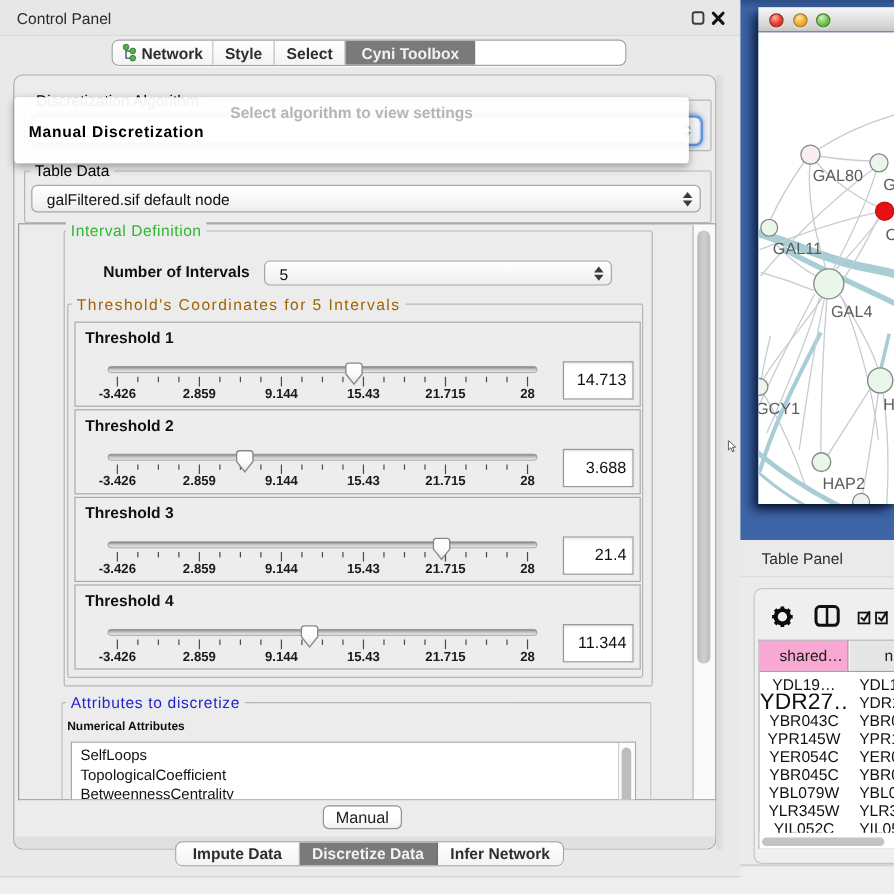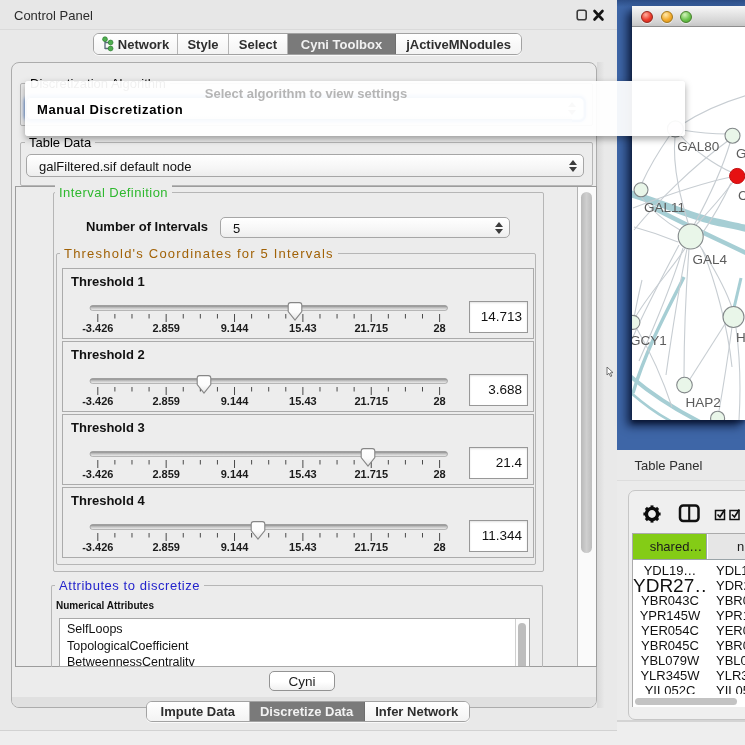--- a/index.html
+++ b/index.html
@@ -52,21 +52,21 @@
 
 
 #scrollpane { position:absolute; left:15px; top:186px; width:582px; height:481px;
     border:1px solid #9c9c9c; background:#ececec; overflow:hidden; }
 #vsb { position:absolute; right:0; top:0; width:19px; height:479px; background:#fafafa;
     border-left:1px solid #b3b3b3; }
 #vsb .thumb { position:absolute; left:2.5px; top:5px; width:11px; height:361px; border-radius:6px;
     background:linear-gradient(to right,#b9b9b9,#cfcfcf 50%,#bdbdbd); }
 
 
-#popup { position:absolute; left:25px; top:81px; width:660px; height:55px; background:rgba(255,255,255,0.94);
+#popup { position:absolute; left:12px; top:81px; width:562px; height:55px; background:rgba(255,255,255,0.94);
    border-radius:3px; box-shadow:0 3px 7px rgba(0,0,0,0.35); z-index:50; font-size:13px; }
 
 
 #applybtn { position:absolute; left:269px; top:671px; width:66px; height:20px; border:1px solid #939393;
    border-radius:5px; background:linear-gradient(#ffffff 55%,#f0f0f0); text-align:center; font-size:13.5px;
    line-height:19px; color:#1c1c1c; }
 
 
 #bluewin { position:absolute; left:617px; top:0; width:128px; height:450px;
    background:linear-gradient(#2c4d85, #3e66a7 7px, #3e66a7); }
@@ -99,21 +99,20 @@
       <svg width="12" height="16" viewBox="0 0 12 16" style="margin-right:4px">
         <path d="M3,4 L3,13 M3,6.5 L8,6.5 M3,12.5 L8,12.5" stroke="#5a6b7a" stroke-width="1.3" fill="none"></path>
         <circle cx="3" cy="3.2" r="2.4" fill="#4faf4f" stroke="#2e7d32" stroke-width="0.7"></circle>
         <circle cx="8.6" cy="6.5" r="2.4" fill="#4faf4f" stroke="#2e7d32" stroke-width="0.7"></circle>
         <circle cx="8.6" cy="12.5" r="2.4" fill="#4faf4f" stroke="#2e7d32" stroke-width="0.7"></circle>
       </svg>
       Network</div>
     <div style="width:51px">Style</div>
     <div style="width:59px">Select</div>
     <div class="sel" style="width:108px">Cyni Toolbox</div>
-    <div style="width:125px">jActiveMNodules</div>
   </div>
 
   <div id="bigpanel"></div>
   <div id="bigpanel-strip"></div>
 
   <div class="group" style="left:20px; top:83px; width:573px; height:43px;">
      <div class="gtitle" style="left:5px">Discretization Algorithm</div>
   </div>
   <div class="combo" style="left:26px; top:97px; width:558px; height:23px;
        border-color:#6f97cd; box-shadow:0 0 3.5px 1.8px rgba(90,140,215,0.85);">
@@ -355,21 +354,21 @@
   </div>
   <div class="abs" style="left:56px;top:600px;font-size:10px;font-weight:bold;color:#111">Numerical Attributes</div>
   <div class="abs" style="left:59px;top:618px;width:471px;height:49px;background:#ffffff;border:1px solid #a8a8a8;overflow:hidden">
      <div style="padding:2px 0 0 7px;font-size:12.5px;line-height:16.6px;color:#111">SelfLoops<br>TopologicalCoefficient<br>BetweennessCentrality</div>
      <div style="position:absolute;right:0;top:0;width:14px;height:49px;background:#fdfdfd;border-left:1px solid #cfcfcf"></div>
      <div style="position:absolute;right:3px;top:4px;width:8px;height:46px;border-radius:4px;background:#bdbdbd"></div>
   </div>
 
   <div class="abs" style="left:16px;top:667px;width:580px;height:29px;background:#ececec"></div>
 
-  <div id="applybtn">Cyni</div>
+  <div id="applybtn">Manual</div>
 
   <div class="seg" style="left:146px; top:701px; width:324px; height:21px; z-index:5; font-weight:bold;">
     <div style="width:108px">Impute Data</div>
     <div class="sel" style="width:121px">Discretize Data</div>
     <div style="width:110px">Infer Network</div>
   </div>
 
   <div id="popup">
     <div style="position:absolute;left:0;top:4.5px;width:562px;text-align:center;color:#b5b5b5;font-weight:bold">Select algorithm to view settings</div>
     <div style="position:absolute;left:12px;top:20.5px;font-weight:bold;color:#000;letter-spacing:0.6px">Manual Discretization</div>
@@ -470,21 +469,21 @@
 
   <g stroke="#111" fill="none">
     <rect x="72.5" y="6.5" width="9" height="9" stroke-width="1.5"></rect>
     <path d="M74.5,10.5 L77,13 L81.8,5.5" stroke-width="1.7"></path>
     <rect x="87" y="6.5" width="9" height="9" stroke-width="1.5"></rect>
     <path d="M89,10.5 L91.5,13 L96.3,5.5" stroke-width="1.7"></path>
   </g>
 </svg>
 
 <div id="tablewhite"></div>
-<div class="abs" style="left:633px;top:534px;width:74px;height:25px;background:#84cc16;border-right:1px solid #9aa4a8;
+<div class="abs" style="left:633px;top:534px;width:74px;height:25px;background:#f9a8d4;border-right:1px solid #9aa4a8;
   text-align:center;text-indent:13px;font-size:13px;color:#1c1c1c;line-height:25px">shared…</div>
 <div class="abs" style="left:708px;top:534px;width:37px;height:25px;background:#e6e6e6;
   font-size:13px;color:#1c1c1c;line-height:25px">
       <span style="position:absolute;left:29px">n…</span>
     </div>
 <div class="abs" style="left:633px;top:559px;width:112px;height:1px;background:#9aa4a8"></div>
 <div style="position:absolute;left:633px;top:563px;width:74px;height:15px;text-align:center;font-size:13px;color:#111;line-height:15px;overflow:hidden">YDL19…</div>
     <div style="position:absolute;left:716px;top:563px;width:29px;height:15px;font-size:13px;color:#111;line-height:15px;overflow:hidden;white-space:nowrap">YDL194W</div>
     <div style="position:absolute;left:633px;top:578px;width:74px;height:15px;font-size:19px;color:#111;line-height:15px;overflow:hidden">YDR27…</div>
     <div style="position:absolute;left:716px;top:578px;width:29px;height:15px;font-size:13px;color:#111;line-height:15px;overflow:hidden;white-space:nowrap">YDR277C</div>

